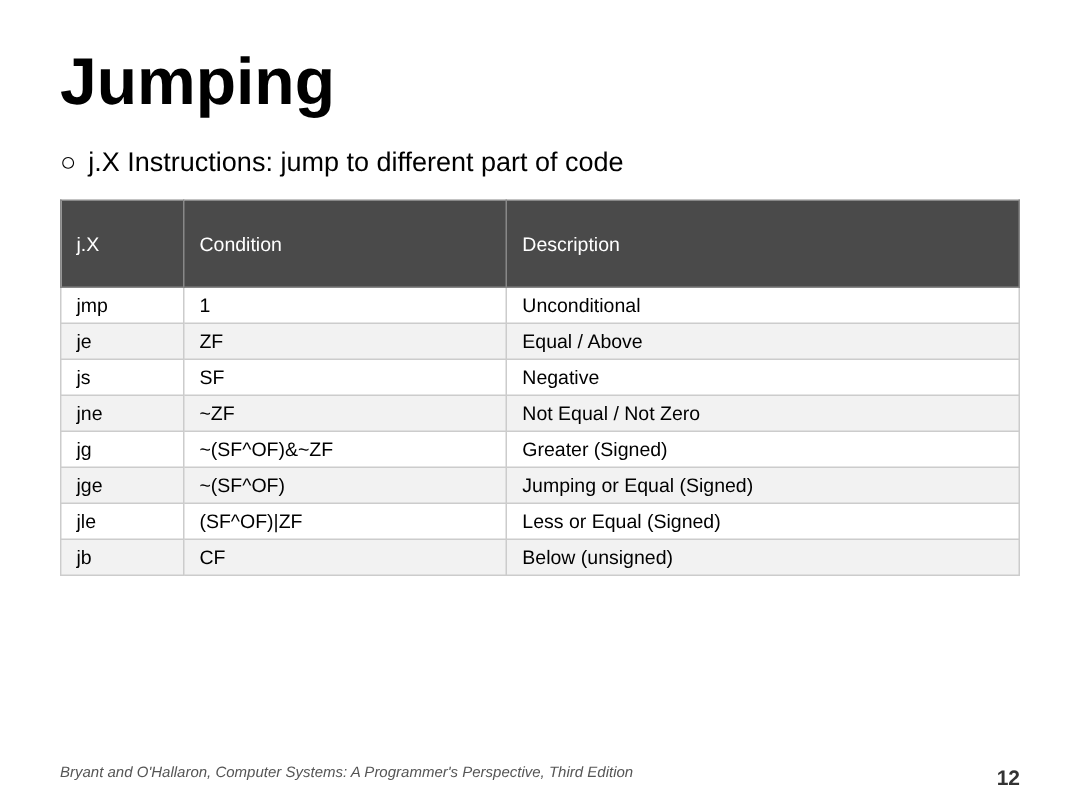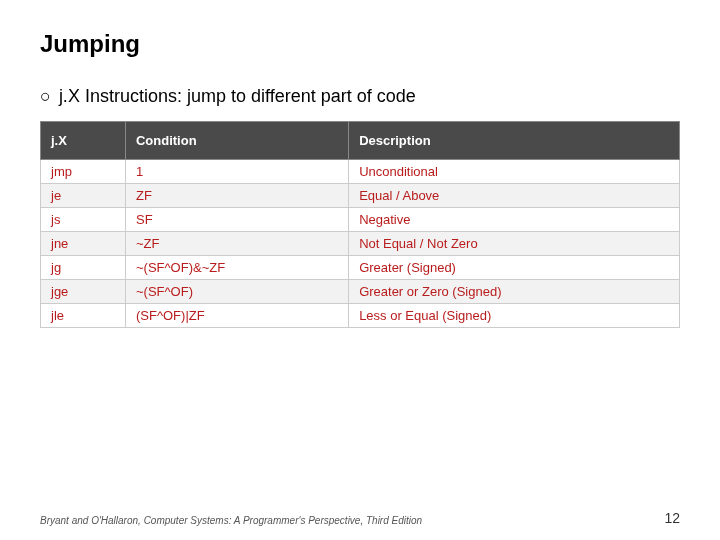--- a/index.html
+++ b/index.html
@@ -18,24 +18,24 @@
     }
 
     .page {
       width: 720px;
       height: 540px;
       padding: 30px 40px 20px 40px;
       position: relative;
     }
 
     .title {
-      font-size: 24px;
+      font-size: 44px;
       font-weight: bold;
       color: #000000;
-      margin-bottom: 28px;
+      margin-bottom: 18px;
     }
 
     .subtitle {
       font-size: 18px;
       color: #000000;
       margin-bottom: 14px;
       display: flex;
       align-items: center;
       gap: 8px;
     }
@@ -47,59 +47,59 @@
 
     table {
       border-collapse: collapse;
       width: 100%;
       font-size: 13px;
     }
 
     th {
       background-color: #4a4a4a;
       color: #ffffff;
-      padding: 11px 10px;
+      padding: 21px 10px;
       text-align: left;
-      font-weight: bold;
+      font-weight: normal;
       border: 1px solid #888;
     }
 
     td {
       padding: 4px 10px;
       border: 1px solid #cccccc;
-      color: #b91c1c;
+      color: #000000;
     }
 
     tr:nth-child(even) td {
       background-color: #f2f2f2;
     }
 
     tr:nth-child(odd) td {
       background-color: #ffffff;
     }
 
     .footer {
       position: absolute;
       bottom: 14px;
       left: 40px;
       right: 40px;
       display: flex;
       justify-content: space-between;
-      align-items: flex-end;
+      align-items: flex-start;
       font-size: 10px;
       color: #555555;
     }
 
     .footer-left {
       font-style: italic;
     }
 
     .footer-right {
       font-size: 14px;
-      font-weight: normal;
+      font-weight: bold;
       color: #333;
       margin-left: 12px;
     }
   </style>
 </head>
 <body>
 
 <div class="page">
 
   <div class="title">Jumping</div>
@@ -139,26 +139,31 @@
           <td>Not Equal / Not Zero</td>
         </tr>
         <tr>
           <td>jg</td>
           <td>~(SF^OF)&amp;~ZF</td>
           <td>Greater (Signed)</td>
         </tr>
         <tr>
           <td>jge</td>
           <td>~(SF^OF)</td>
-          <td>Greater or Zero (Signed)</td>
+          <td>Jumping or Equal (Signed)</td>
         </tr>
         <tr>
           <td>jle</td>
           <td>(SF^OF)|ZF</td>
           <td>Less or Equal (Signed)</td>
+        </tr>
+        <tr>
+          <td>jb</td>
+          <td>CF</td>
+          <td>Below (unsigned)</td>
         </tr>
       </tbody>
   </table>
 
   <div class="footer">
     <span class="footer-left">Bryant and O'Hallaron, Computer Systems: A Programmer's Perspective, Third Edition</span>
     <span class="footer-right">12</span>
   </div>
 
 </div>

